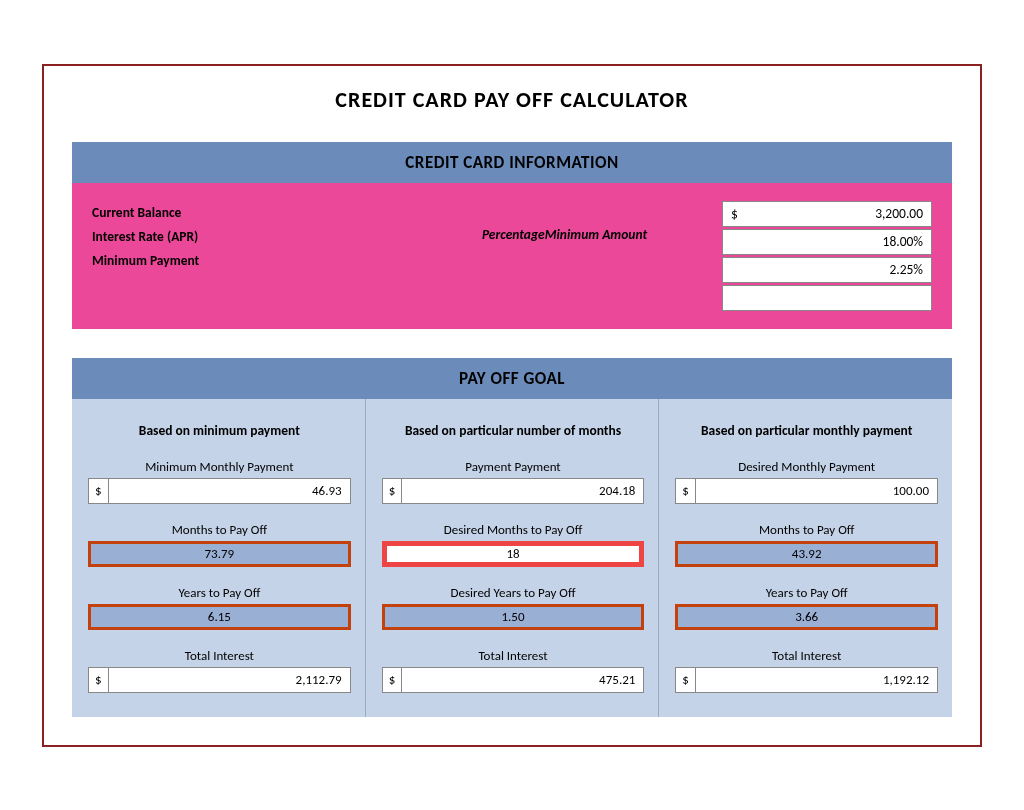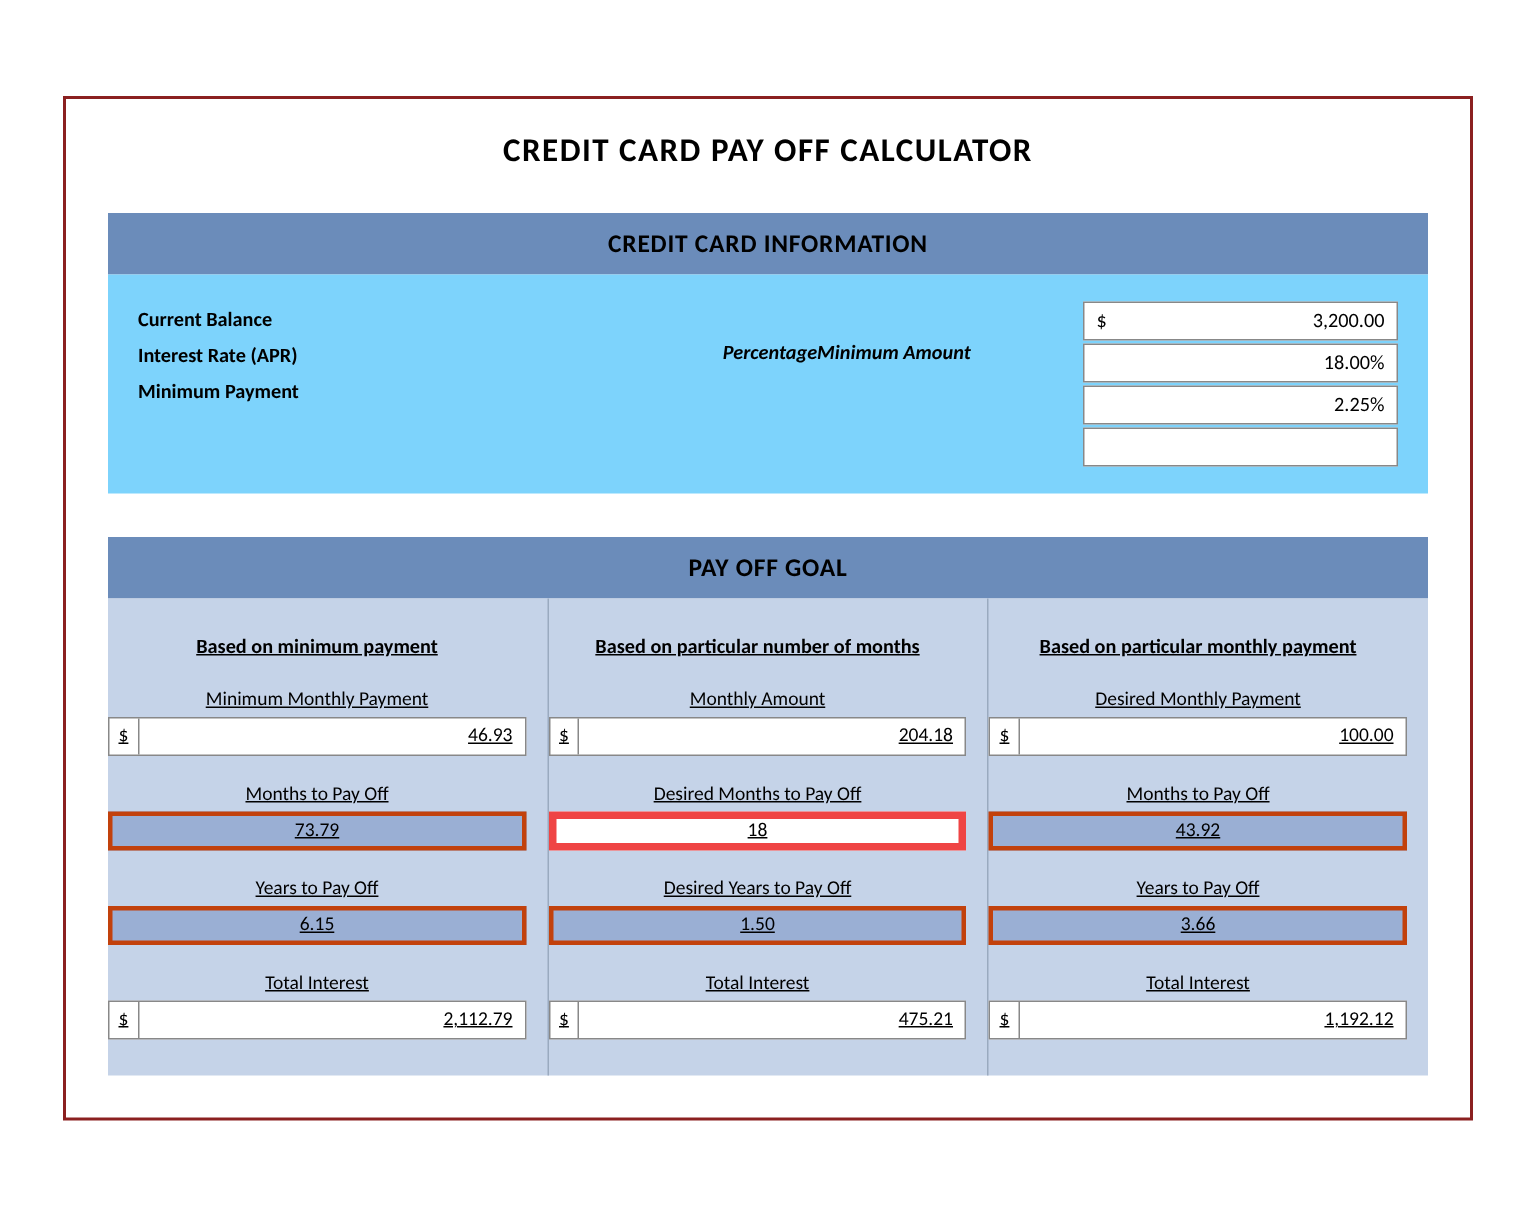--- a/index.html
+++ b/index.html
@@ -31,21 +31,21 @@
       color: #000;
       font-weight: bold;
       font-size: 17px;
       text-align: center;
       padding: 10px 0;
       letter-spacing: 0.5px;
       margin-bottom: 0;
       margin-top: 29px;
     }
     .card-info-section {
-      background: #7dd3fc;
+      background: #ec4899;
       padding: 18px 20px 18px 20px;
       margin-bottom: 18px;
     }
     .card-info-labels {
       flex: 1;
       display: flex;
       flex-direction: column;
       justify-content: flex-start;
     }
     .card-info-label {
@@ -101,26 +101,25 @@
     .payoff-section {
       background: #c5d3e8;
     }
     .payoff-columns {
       display: flex;
       gap: 0;
       padding: 0;
     }
     .payoff-col {
       flex: 1;
-      padding: 14px 14px 14px 0;
+      padding: 14px 14px 14px 16px;
       display: flex;
       flex-direction: column;
       align-items: center;
       gap: 0;
-      text-decoration: underline;
     }
     .payoff-col + .payoff-col {
       border-left: 1px solid #9aaabf;
     }
     .col-header {
       font-weight: bold;
       font-size: 13.5px;
       text-align: center;
       color: #000;
       margin-bottom: 10px;
@@ -252,21 +251,21 @@
           <div class="spacer"></div>
           <div class="field-label">Total Interest</div>
           <div class="input-row">
             <span class="input-dollar">$</span>
             <span class="input-val">2,112.79</span>
           </div>
         </div>
 
         <div class="payoff-col">
           <div class="col-header">Based on particular number of months</div>
-          <div class="field-label">Monthly Amount</div>
+          <div class="field-label">Payment Payment</div>
           <div class="input-row">
             <span class="input-dollar">$</span>
             <span class="input-val">204.18</span>
           </div>
           <div class="spacer"></div>
           <div class="field-label">Desired Months to Pay Off</div>
           <div class="result-box-white">18</div>
           <div class="spacer"></div>
           <div class="field-label">Desired Years to Pay Off</div>
           <div class="result-box">1.50</div>

